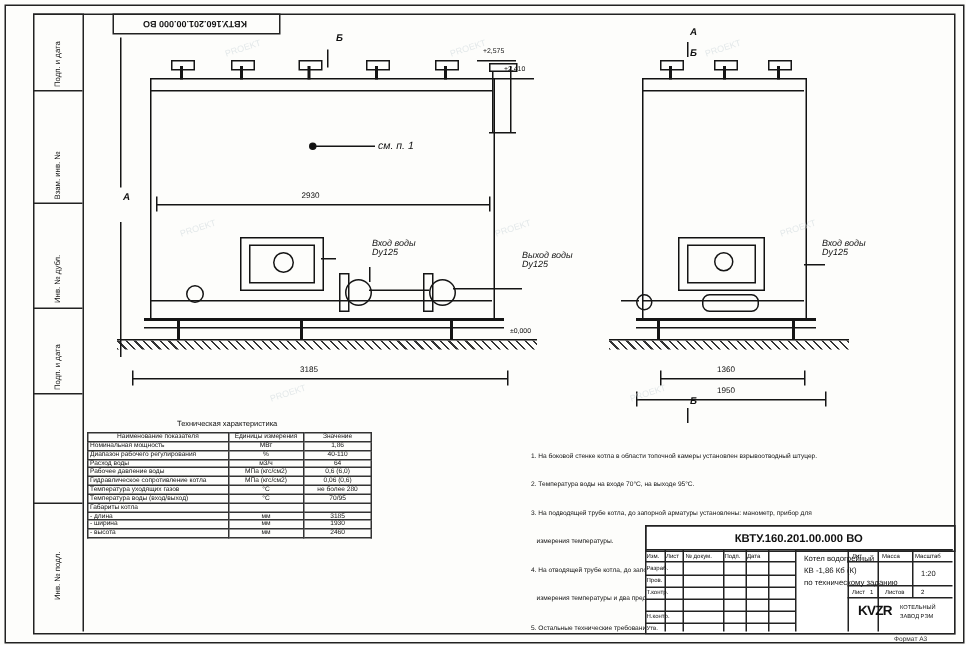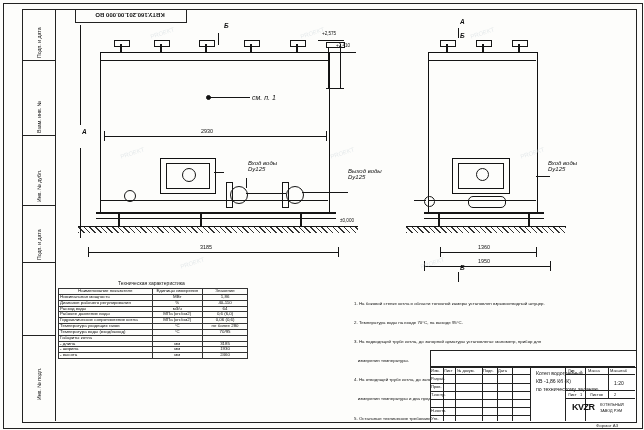--- a/index.html
+++ b/index.html
@@ -251,20 +251,23 @@
     <div>2. Температура воды на входе 70°С, на выходе 95°С.</div>
     <div>3. На подводящей трубе котла, до запорной арматуры установлены: манометр, прибор для</div>
     <div>   измерения температуры.</div>
     <div>4. На отводящей трубе котла, до запорной арматуры установлены: манометр, прибор для</div>
     <div>   измерения температуры и два предохранительных клапана Dу не менее 40 мм.</div>
     <div>5. Остальные технические требования по ОСТ 108.030.133-84.</div>
   </div>
 
   <div class="ttl" style="left:430px;top:350px;width:205px;height:71px;background:#fff;"></div>
   <div class="ttl" style="left:430px;top:350px;width:205px;height:16px;"></div>
+  <div style="position:absolute;left:430px;top:350px;width:205px;height:16px;display:flex;align-items:center;justify-content:center;">
+    <span class="stampname" style="position:static;">КВТУ.160.201.00.000 ВО</span>
+  </div>
 
   <div class="hline" style="left:430px;top:374px;width:100px;"></div>
   <div class="vline" style="left:443px;top:366px;height:55px;"></div>
   <div class="vline" style="left:455px;top:366px;height:55px;"></div>
   <div class="vline" style="left:482px;top:366px;height:55px;"></div>
   <div class="vline" style="left:497px;top:366px;height:55px;"></div>
   <div class="vline" style="left:512px;top:366px;height:55px;"></div>
   <div class="vline" style="left:530px;top:366px;height:55px;"></div>
   <div class="hline" style="left:430px;top:366px;width:205px;"></div>
   <div class="hline" style="left:430px;top:383px;width:100px;"></div>

